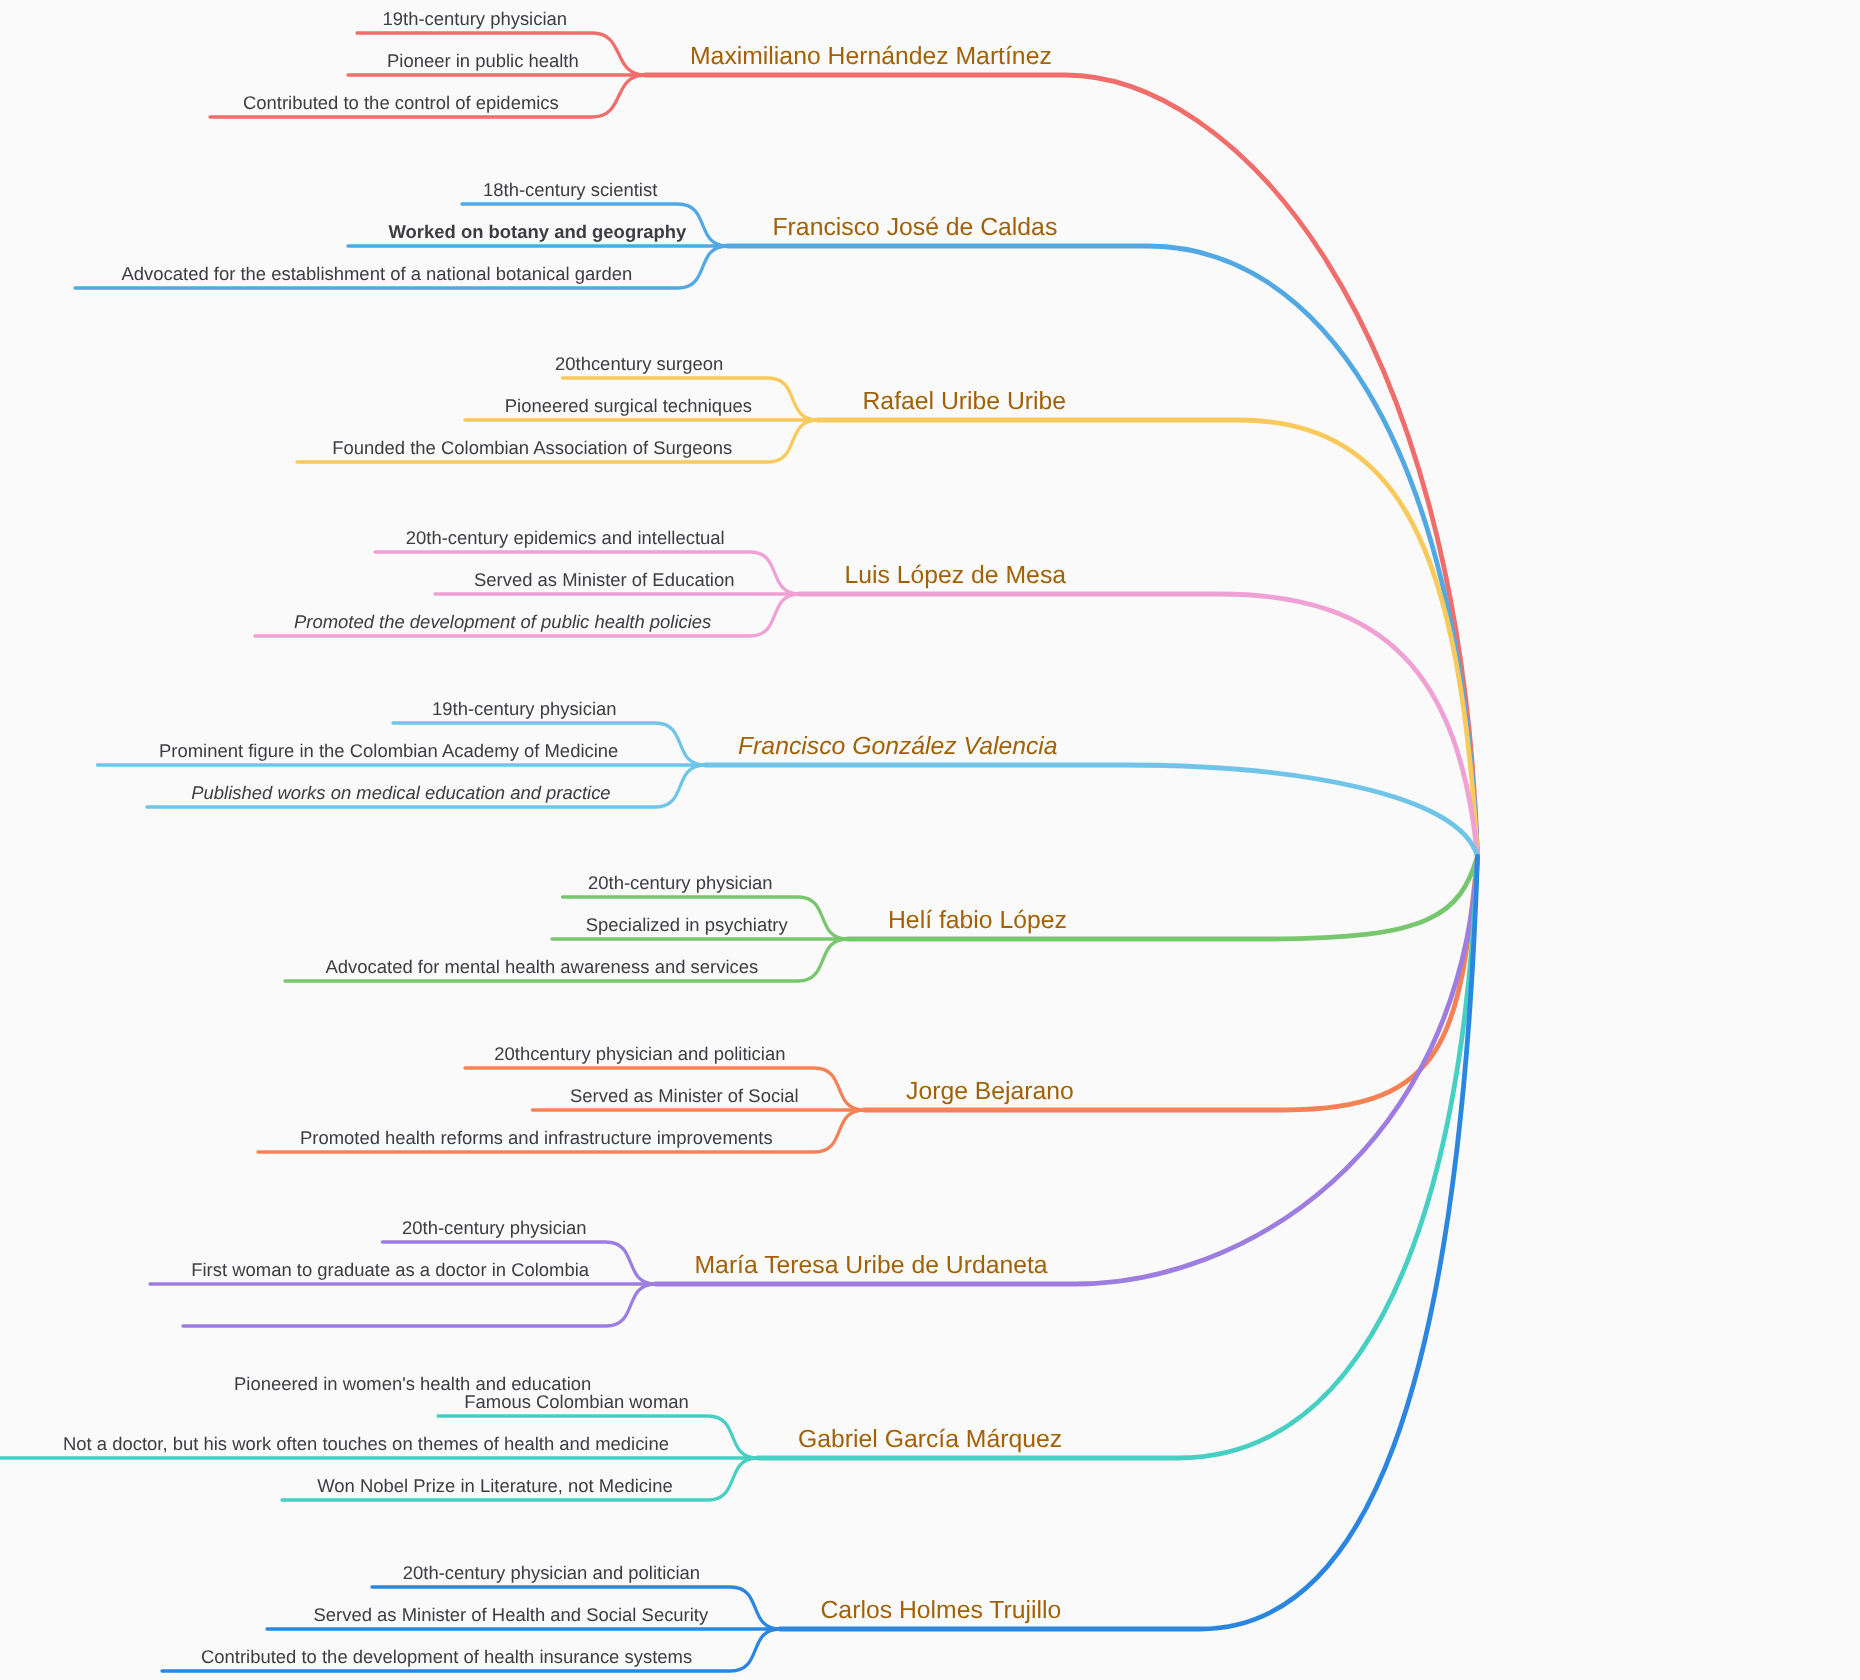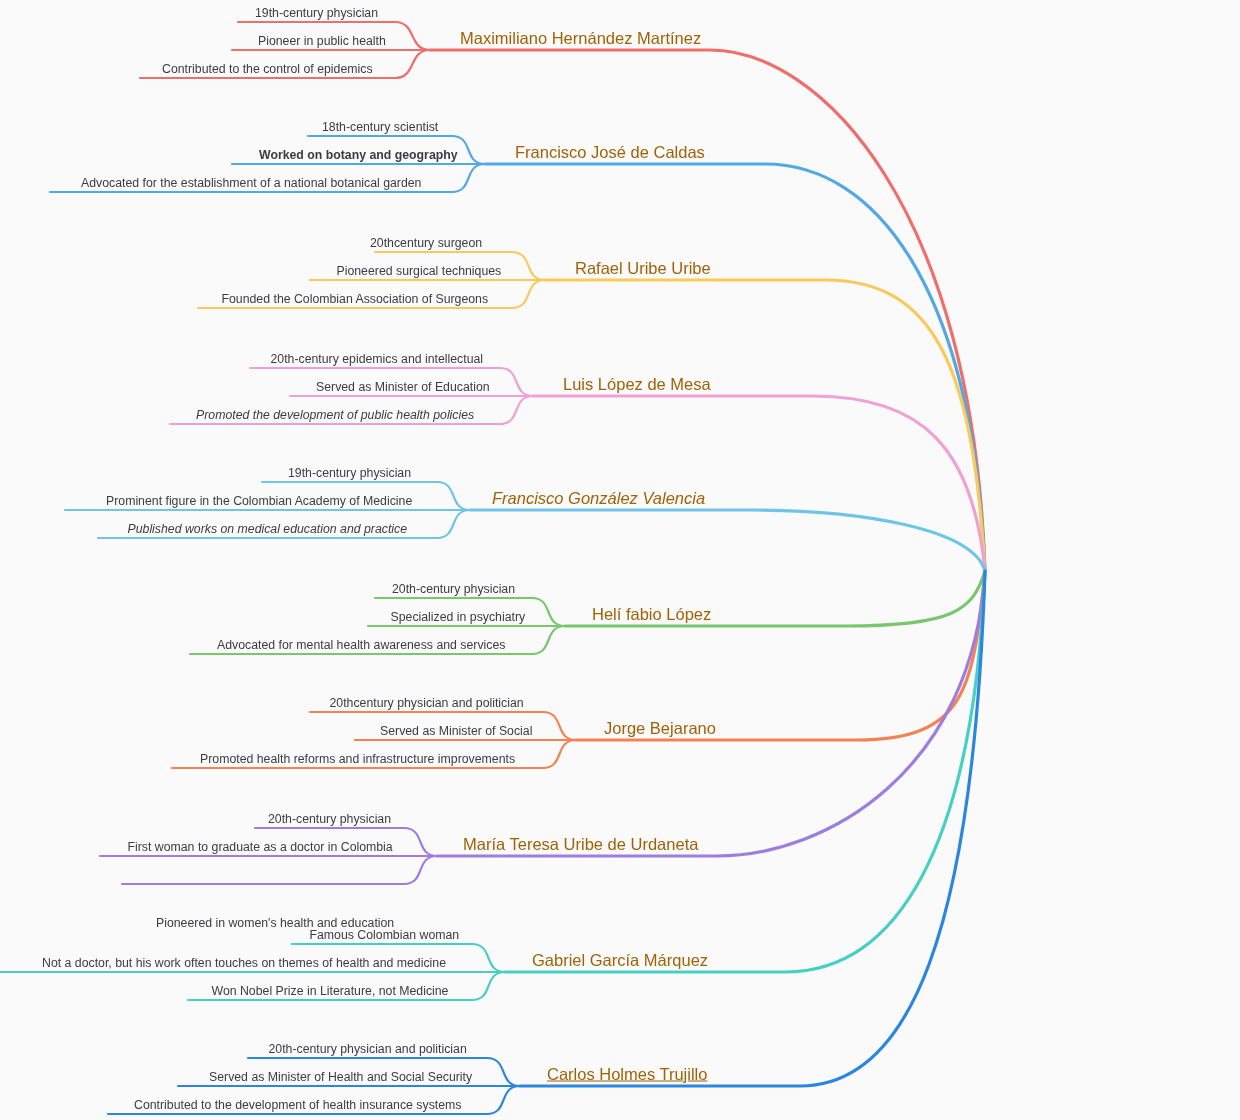--- a/index.html
+++ b/index.html
@@ -121,18 +121,18 @@
       <div class="leaf-label" style="left: 380px; top: 740px;">Served as Minister of Social</div>
       <div class="leaf-label" style="left: 200px; top: 768px;">Promoted health reforms and infrastructure improvements</div>
       <div class="branch-label" style="left: 463px; top: 856px;">María Teresa Uribe de Urdaneta</div>
       <div class="leaf-label" style="left: 268px; top: 828px;">20th-century physician</div>
       <div class="leaf-label" style="left: 127.5px; top: 856px;">First woman to graduate as a doctor in Colombia</div>
       <div class="leaf-label" style="left: 156px; top: 884px; margin-top: 48px;">Pioneered in women's health and education</div>
       <div class="branch-label" style="left: 532px; top: 972px;">Gabriel García Márquez</div>
       <div class="leaf-label" style="left: 309.5px; top: 944px;">Famous Colombian woman</div>
       <div class="leaf-label" style="left: 42px; top: 972px;">Not a doctor, but his work often touches on themes of health and medicine</div>
       <div class="leaf-label" style="left: 211.5px; top: 1000px;">Won Nobel Prize in Literature, not Medicine</div>
-      <div class="branch-label" style="left: 547px; top: 1086px; text-decoration: underline;">Carlos Holmes Trujillo</div>
+      <div class="branch-label" style="left: 547px; top: 1086px;">Carlos Holmes Trujillo</div>
       <div class="leaf-label" style="left: 268.5px; top: 1058px;">20th-century physician and politician</div>
       <div class="leaf-label" style="left: 209px; top: 1086px;">Served as Minister of Health and Social Security</div>
       <div class="leaf-label" style="left: 134px; top: 1114px;">Contributed to the development of health insurance systems</div>
     </div>
 </div>
 
 </body></html>

